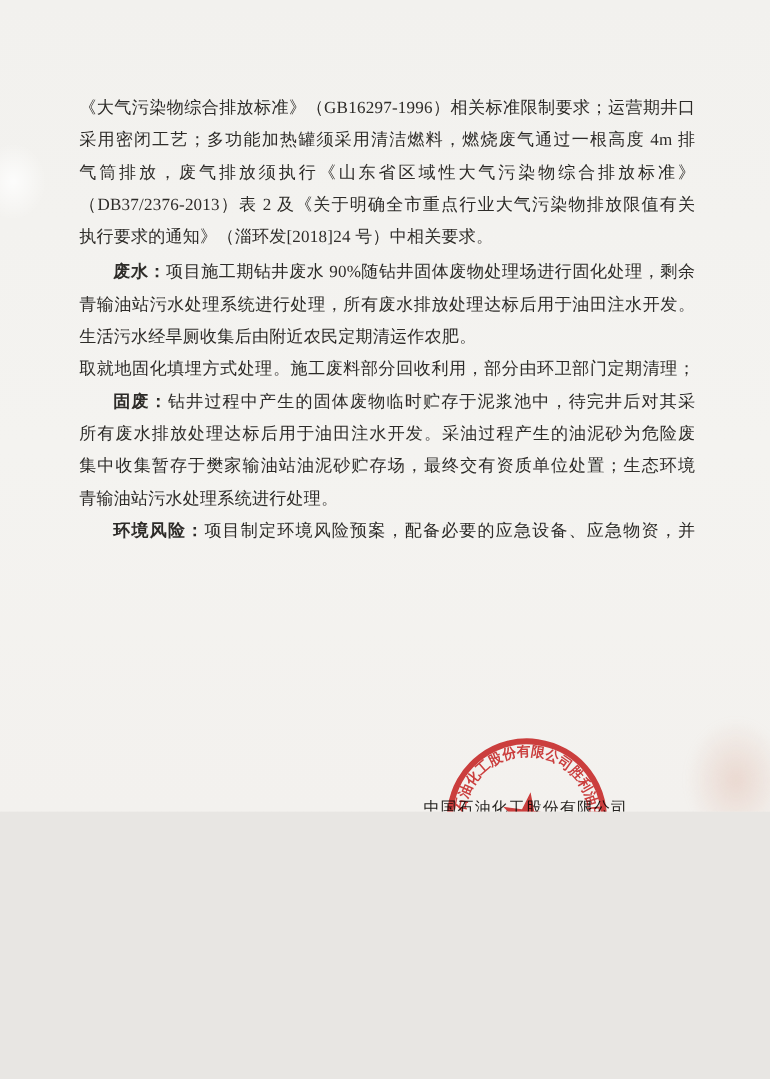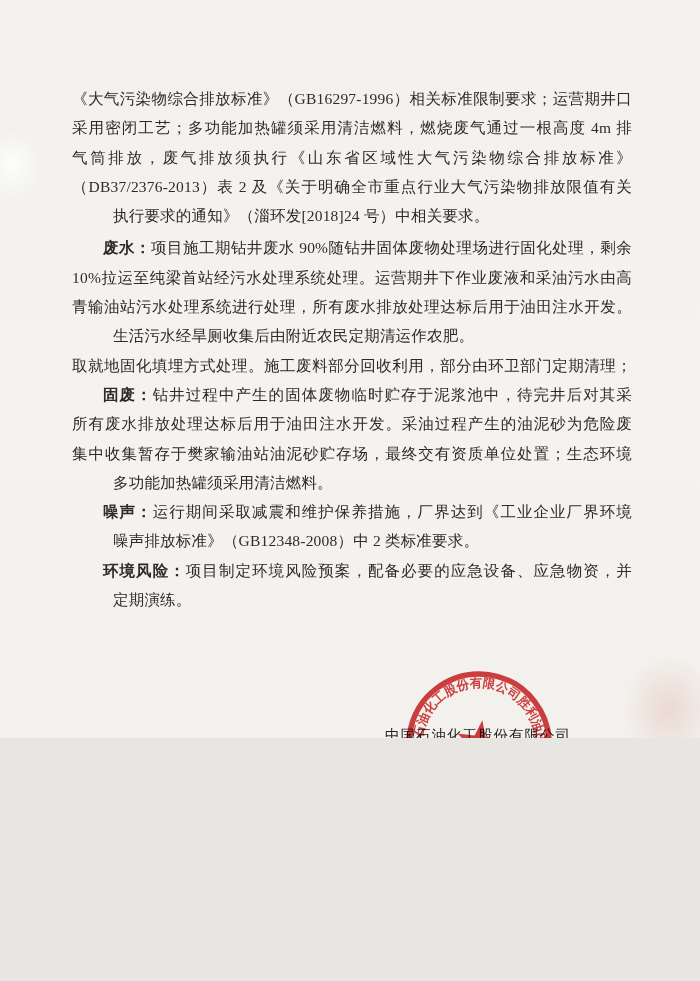--- a/index.html
+++ b/index.html
@@ -46,21 +46,20 @@
     height: 29.3px;
     line-height: 29.3px;
     overflow: hidden;
     text-align: justify;
     text-align-last: justify;
     text-justify: inter-character;
     letter-spacing: .2px;
   }
   .line.last {
     text-align-last: left;
-    margin-left: 41px;
   }
   .line.indent { text-indent: 2em; }
   .lead { font-weight: bold; }
 
   .signature {
     position: absolute;
     left: 385px;
     top: 720px;
     width: 190px;
     font-size: 14.5px;
@@ -99,38 +98,32 @@
   <div class="body-text" id="doc-body">
       <div class="para">
         <div class="line">《大气污染物综合排放标准》（GB16297-1996）相关标准限制要求；运营期井口</div>
         <div class="line">采用密闭工艺；多功能加热罐须采用清洁燃料，燃烧废气通过一根高度 4m 排</div>
         <div class="line">气筒排放，废气排放须执行《山东省区域性大气污染物综合排放标准》</div>
         <div class="line">（DB37/2376-2013）表 2 及《关于明确全市重点行业大气污染物排放限值有关</div>
         <div class="line last">执行要求的通知》（淄环发[2018]24 号）中相关要求。</div>
       </div>
       <div class="para gap">
         <div class="line indent"><span class="lead">废水：</span>项目施工期钻井废水 90%随钻井固体废物处理场进行固化处理，剩余</div>
-        <div class="line">10%拉运至纯梁首站经污水处理系统处理。运营期井下作业废液和采油污水由高</div>
         <div class="line">青输油站污水处理系统进行处理，所有废水排放处理达标后用于油田注水开发。</div>
         <div class="line last">生活污水经旱厕收集后由附近农民定期清运作农肥。</div>
       </div>
       <div class="para">
         <div class="line">取就地固化填埋方式处理。施工废料部分回收利用，部分由环卫部门定期清理；</div>
         <div class="line indent"><span class="lead">固废：</span>钻井过程中产生的固体废物临时贮存于泥浆池中，待完井后对其采</div>
         <div class="line">所有废水排放处理达标后用于油田注水开发。采油过程产生的油泥砂为危险废物，</div>
         <div class="line">集中收集暂存于樊家输油站油泥砂贮存场，最终交有资质单位处置；生态环境</div>
-        <div class="line last">多功能加热罐须采用清洁燃料。</div>
-      </div>
-      <div class="para">
-        <div class="line indent"><span class="lead">噪声：</span>运行期间采取减震和维护保养措施，厂界达到《工业企业厂界环境</div>
-        <div class="line last">噪声排放标准》（GB12348-2008）中 2 类标准要求。</div>
+        <div class="line last">青输油站污水处理系统进行处理。</div>
       </div>
       <div class="para">
         <div class="line indent"><span class="lead">环境风险：</span>项目制定环境风险预案，配备必要的应急设备、应急物资，并</div>
-        <div class="line last">定期演练。</div>
       </div>
       <div class="para">
       </div>
     </div>
 
   <div class="signature">
     <div class="sig-line">中国石油化工股份有限公司</div>
     <div class="sig-line">胜利油田分公司纯梁采油厂</div>
     <div class="sig-line sig-date">2018 年 7 月</div>
   </div>

